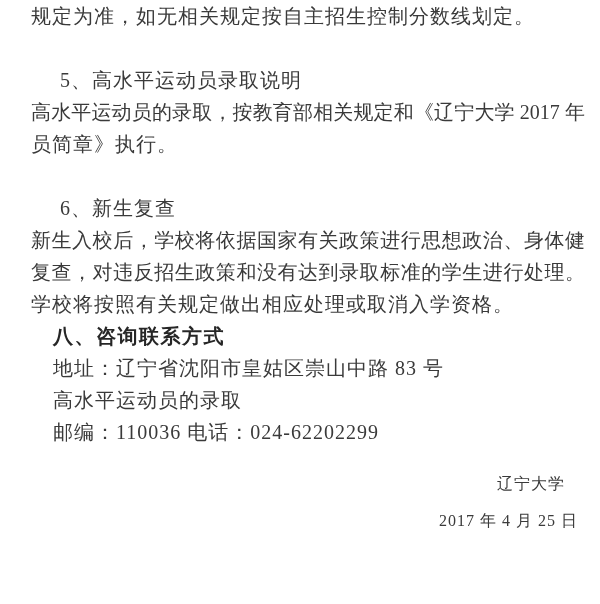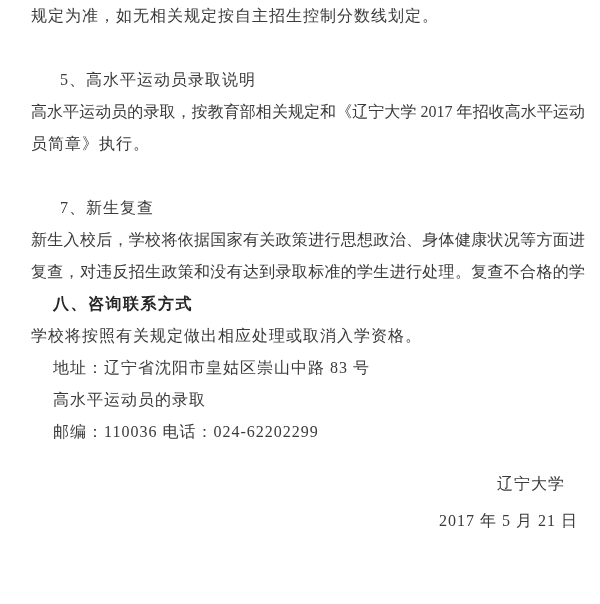--- a/index.html
+++ b/index.html
@@ -18,21 +18,21 @@
   }
   .doc {
     position: absolute;
     left: 31px;
     top: 0;
     width: 554px;
   }
   .line {
     height: 32px;
     line-height: 32px;
-    font-size: 16px;
+    font-size: 20px;
     letter-spacing: 1px;
     white-space: nowrap;
     color: #3a3a3a;
   }
   .line.justify {
     white-space: normal;
     letter-spacing: 0;
     text-align: justify;
     text-align-last: justify;
     text-justify: inter-character;
@@ -64,26 +64,26 @@
 </style>
 </head>
 <body>
 
 <div class="page">
   <div class="doc" id="doc-lines">
       <div class="line">规定为准，如无相关规定按自主招生控制分数线划定。</div>
       <div class="line indent2">5、高水平运动员录取说明</div>
       <div class="line justify">高水平运动员的录取，按教育部相关规定和《辽宁大学 2017 年招收高水平运动</div>
       <div class="line">员简章》执行。</div>
-      <div class="line indent2">7、新生复查</div>
+      <div class="line indent2">6、新生复查</div>
       <div class="line justify">新生入校后，学校将依据国家有关政策进行思想政治、身体健康状况等方面进行</div>
       <div class="line justify">复查，对违反招生政策和没有达到录取标准的学生进行处理。复查不合格的学生，</div>
+      <div class="line">学校将按照有关规定做出相应处理或取消入学资格。</div>
       <div class="line indent1 bold">八、咨询联系方式</div>
-      <div class="line">学校将按照有关规定做出相应处理或取消入学资格。</div>
       <div class="line indent1">地址：辽宁省沈阳市皇姑区崇山中路 83 号</div>
       <div class="line indent1">高水平运动员的录取</div>
       <div class="line indent1">邮编：110036 电话：024-62202299</div>
     </div>
   <div class="sign-block">
     <div class="sign-line signer">辽宁大学</div>
-    <div class="sign-line dateline">2017 年 5 月 21 日</div>
+    <div class="sign-line dateline">2017 年 4 月 25 日</div>
   </div>
 </div>
 
 </body></html>

